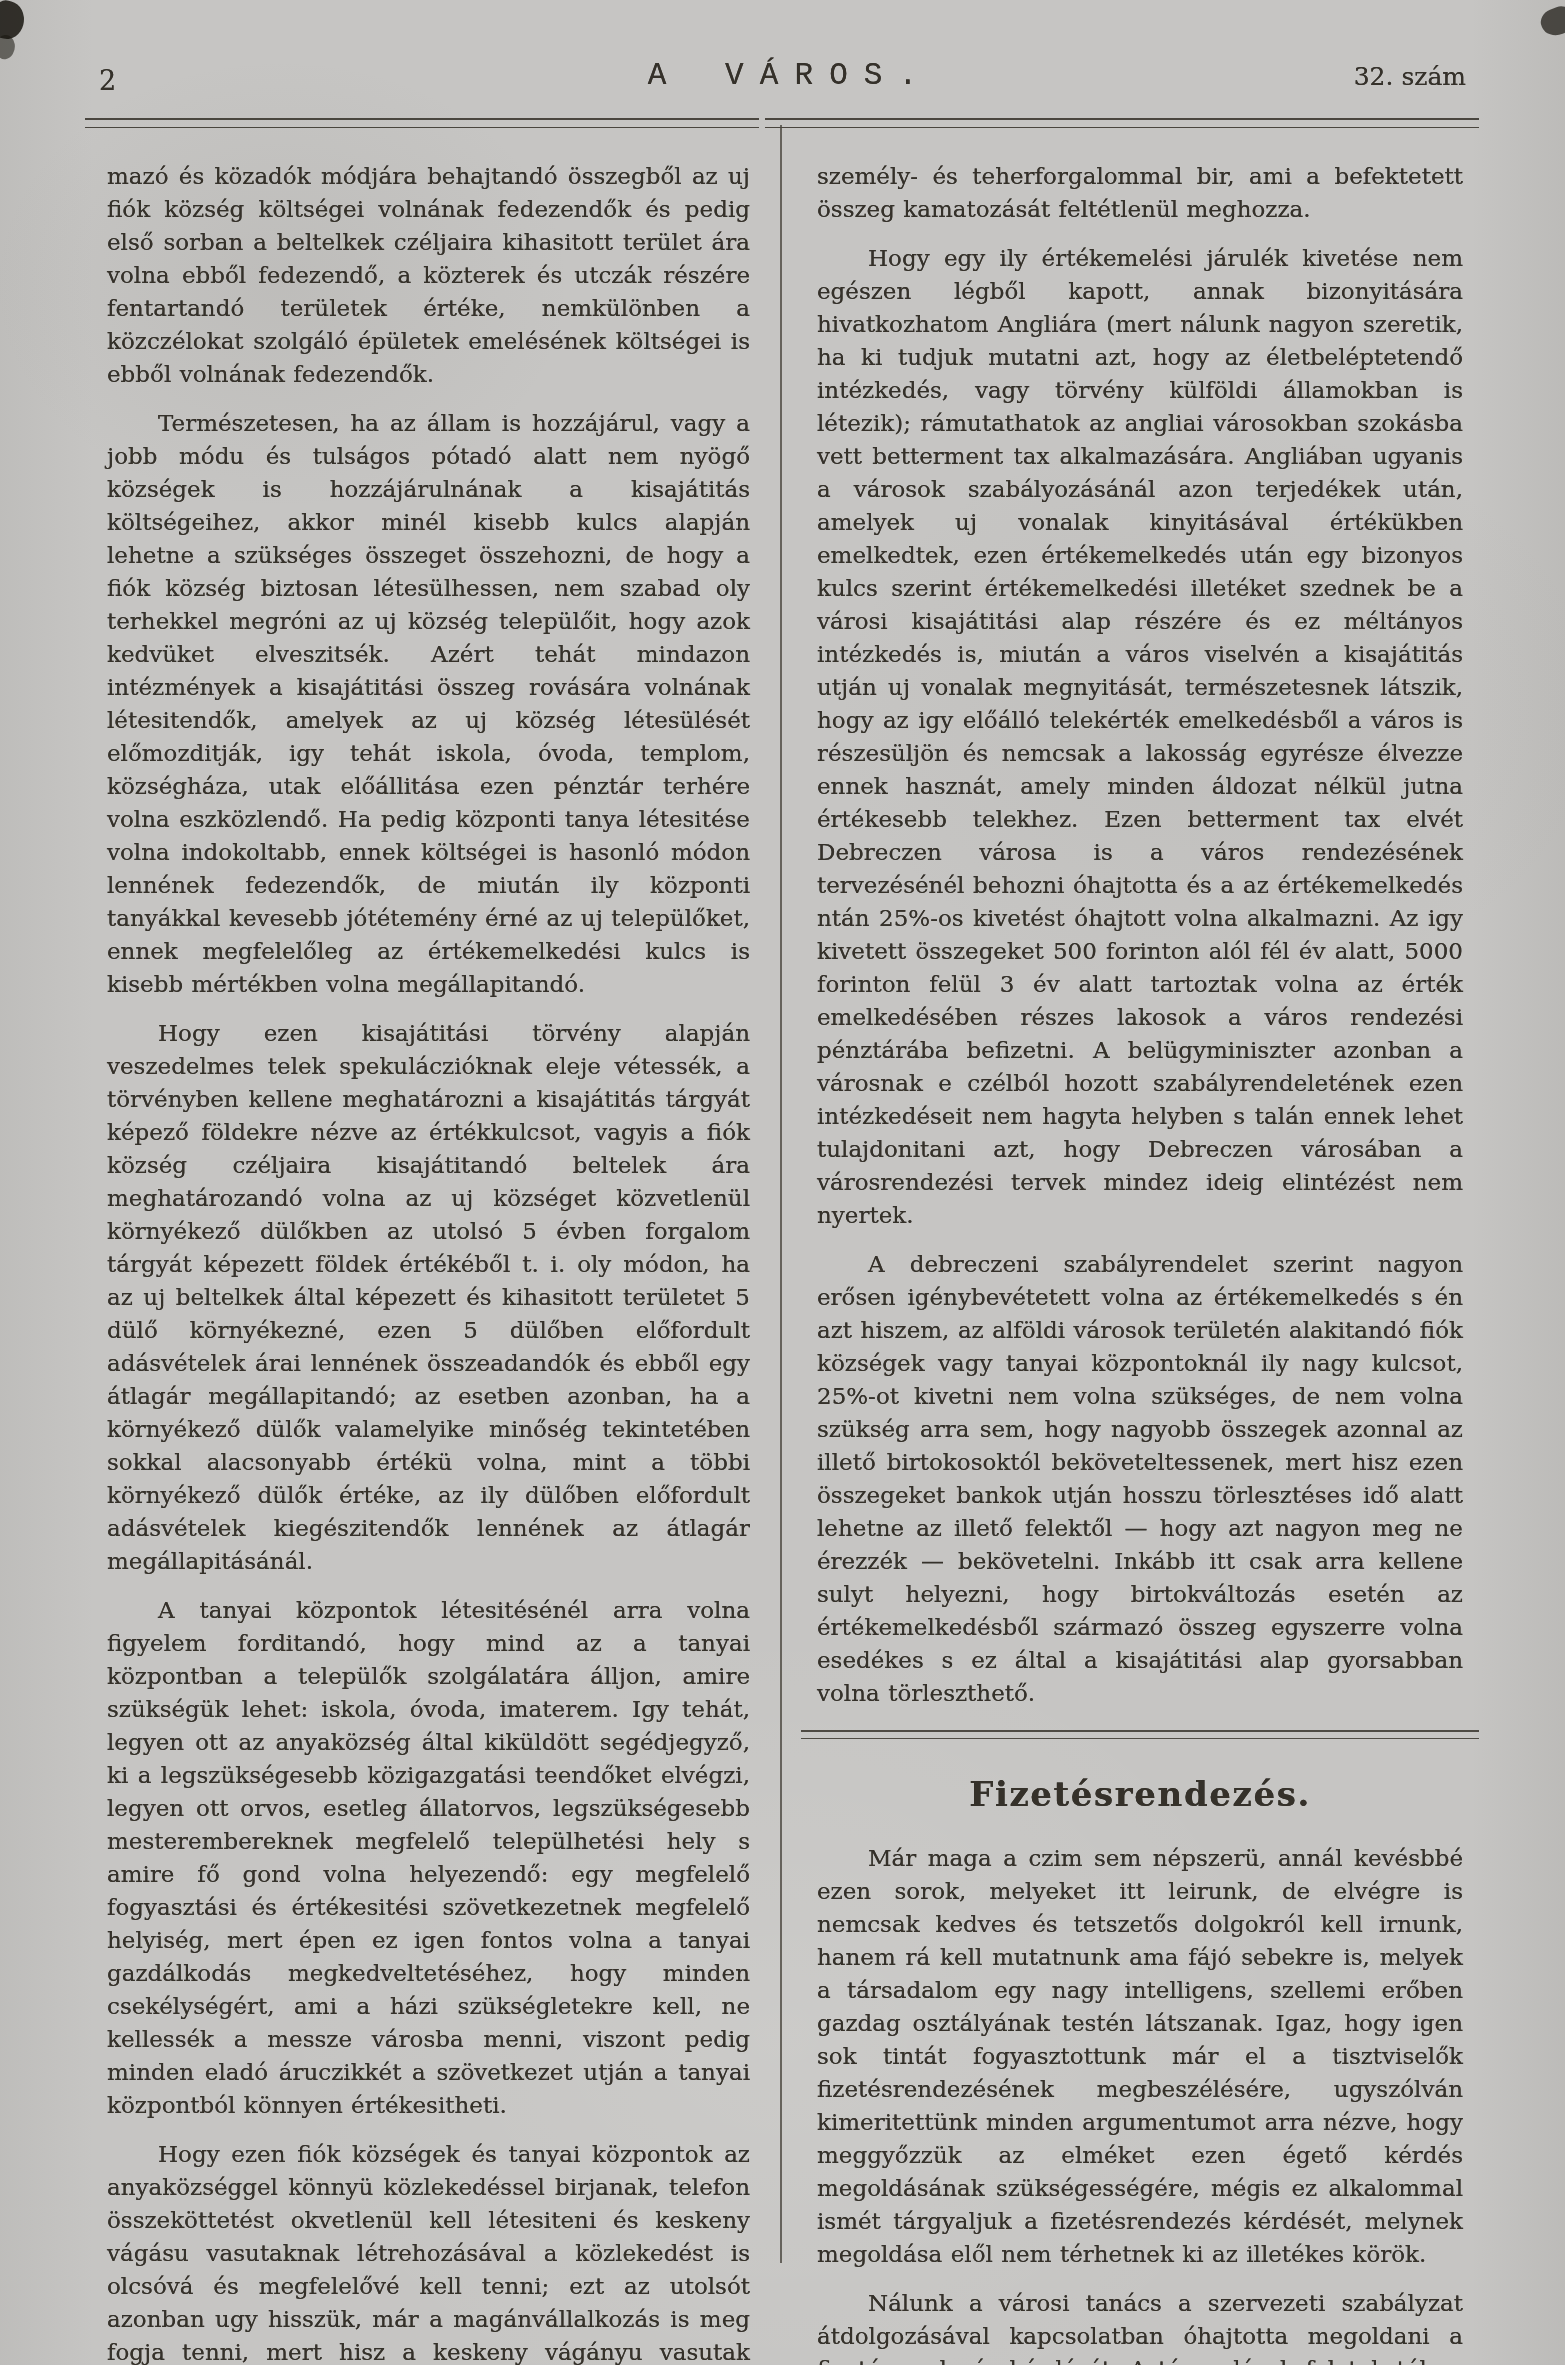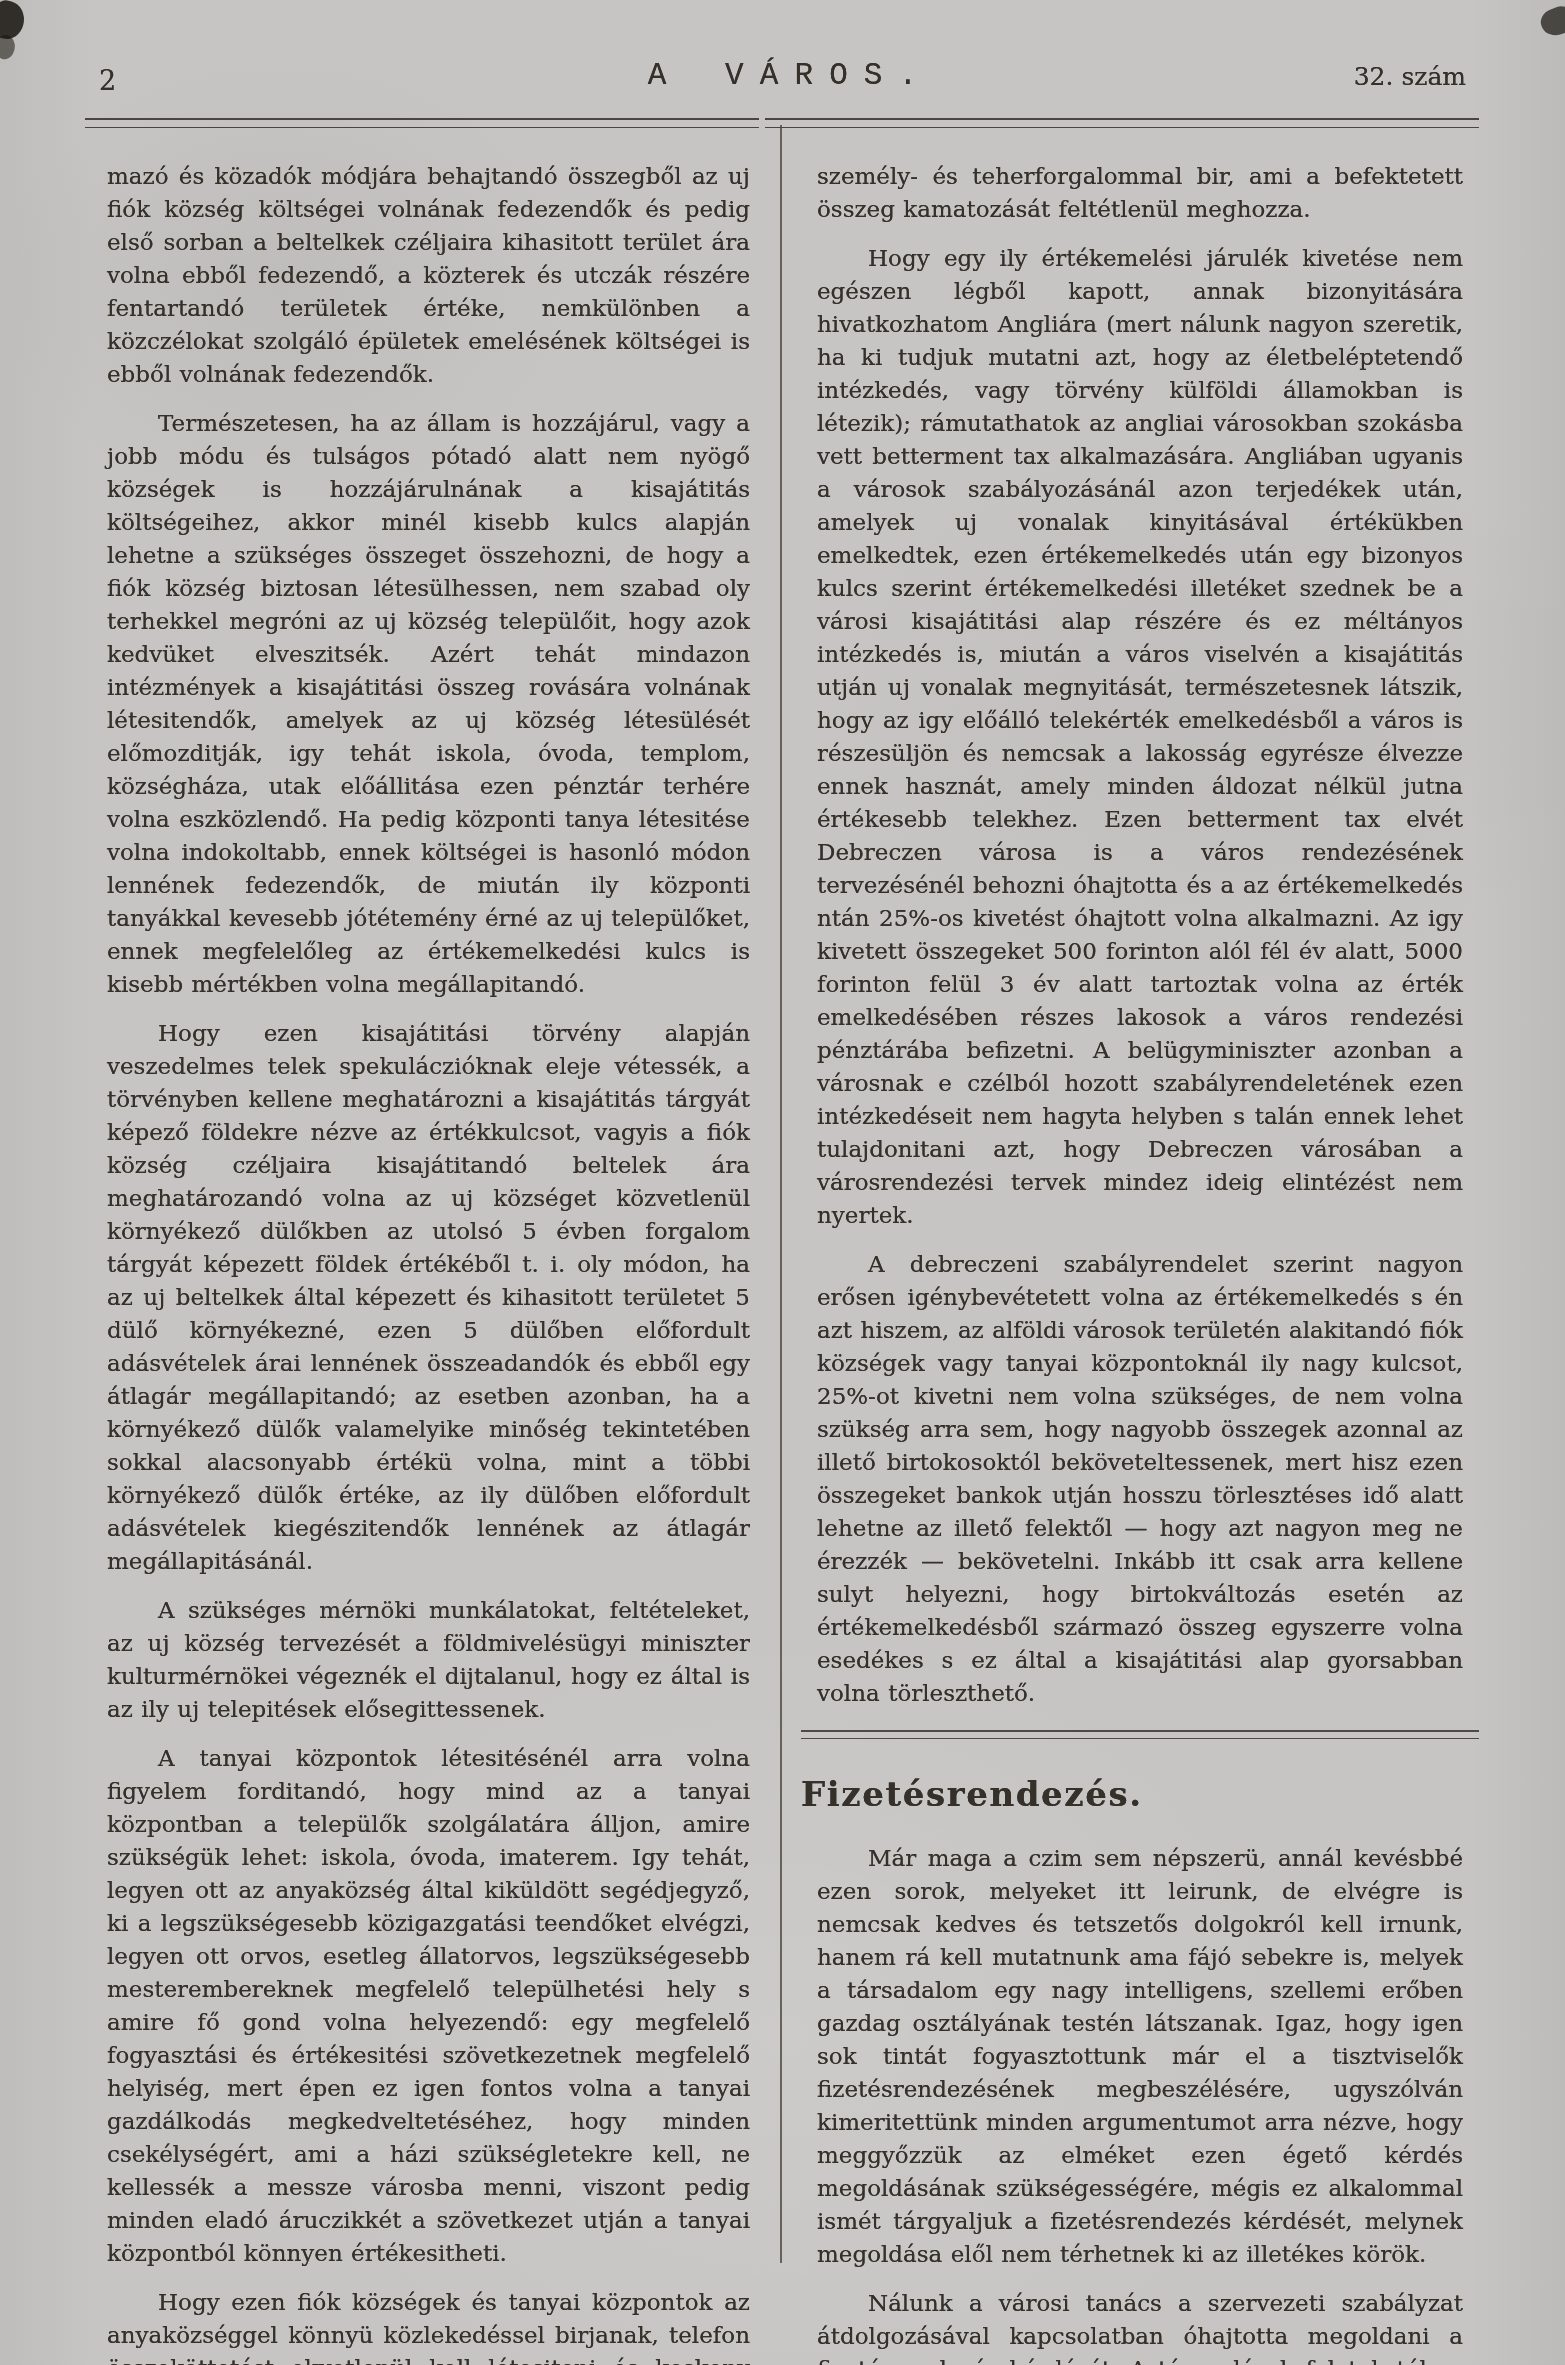--- a/index.html
+++ b/index.html
@@ -74,20 +74,21 @@
     height: 5.9px; margin: 20.4px 0 0 0;
     border-top: 2.1px solid #39352d;
     border-bottom: 1.6px solid #39352d;
     opacity: 0.85;
   }
   .section-heading {
     margin: 38px 0 31px 0;
     font-size: 34px; line-height: 1;
     font-weight: bold;
     letter-spacing: 1.6px;
+    text-align: center;
     text-indent: 0;
     text-shadow: 0 0 0.5px rgba(45,42,36,0.9);
   }
 
   
   .smudge { position: absolute; background: #18150f; }
   .smudge-tl-1 { left: -8.6px; top: 1.1px;  width: 33px; height: 38px; border-radius: 45% 60% 55% 40%; transform: rotate(14deg); opacity: 0.85; }
   .smudge-tl-2 { left: -4.3px;  top: 35px; width: 19.3px; height: 23.6px; border-radius: 55% 45% 60% 40%; transform: rotate(-8deg); opacity: 0.55; }
   .smudge-tr   { right: -7.5px; top: 7.5px; width: 32px; height: 27px; border-radius: 50% 40% 55% 60%; transform: rotate(-22deg); opacity: 0.7; }
 </style>
@@ -107,21 +108,20 @@
   </header>
 
   <div class="hrule hrule-left"></div>
   <div class="hrule hrule-right"></div>
   <div class="column-divider"></div>
 
   <section class="col col-left">
     <p class="cont">mazó és közadók módjára behajtandó összegből az uj fiók község költségei volnának fedezendők és pedig első sorban a beltelkek czéljaira kihasitott terület ára volna ebből fedezendő, a közterek és utczák részére fentartandó területek értéke, nemkülönben a közczélokat szolgáló épületek emelésének költségei is ebből volnának fedezendők.</p>
     <p>Természetesen, ha az állam is hozzájárul, vagy a jobb módu és tulságos pótadó alatt nem nyögő községek is hozzájárulnának a kisajátitás költségeihez, akkor minél kisebb kulcs alapján lehetne a szükséges összeget összehozni, de hogy a fiók község biztosan létesülhessen, nem szabad oly terhekkel megróni az uj község települőit, hogy azok kedvüket elveszitsék. Azért tehát mindazon intézmények a kisajátitási összeg rovására volnának létesitendők, amelyek az uj község létesülését előmozditják, igy tehát iskola, óvoda, templom, községháza, utak előállitása ezen pénztár terhére volna eszközlendő. Ha pedig központi tanya létesitése volna indokoltabb, ennek költségei is hasonló módon lennének fedezendők, de miután ily központi tanyákkal kevesebb jótétemény érné az uj települőket, ennek megfelelőleg az értékemelkedési kulcs is kisebb mértékben volna megállapitandó.</p>
     <p>Hogy ezen kisajátitási törvény alapján veszedelmes telek spekuláczióknak eleje vétessék, a törvényben kellene meghatározni a kisajátitás tárgyát képező földekre nézve az értékkulcsot, vagyis a fiók község czéljaira kisajátitandó beltelek ára meghatározandó volna az uj községet közvetlenül környékező dülőkben az utolsó 5 évben forgalom tárgyát képezett földek értékéből t. i. oly módon, ha az uj beltelkek által képezett és kihasitott területet 5 dülő környékezné, ezen 5 dülőben előfordult adásvételek árai lennének összeadandók és ebből egy átlagár megállapitandó; az esetben azonban, ha a környékező dülők valamelyike minőség tekintetében sokkal alacsonyabb értékü volna, mint a többi környékező dülők értéke, az ily dülőben előfordult adásvételek kiegészitendők lennének az átlagár megállapitásánál.</p>
-    <p>A szükséges mérnöki munkálatokat, feltételeket, az uj község tervezését a földmivelésügyi miniszter kulturmérnökei végeznék el dijtalanul, hogy ez által is az ily uj telepitések elősegittessenek.</p>
     <p>A tanyai központok létesitésénél arra volna figyelem forditandó, hogy mind az a tanyai központban a települők szolgálatára álljon, amire szükségük lehet: iskola, óvoda, imaterem. Igy tehát, legyen ott az anyaközség által kiküldött segédjegyző, ki a legszükségesebb közigazgatási teendőket elvégzi, legyen ott orvos, esetleg állatorvos, legszükségesebb mesterembereknek megfelelő települhetési hely s amire fő gond volna helyezendő: egy megfelelő fogyasztási és értékesitési szövetkezetnek megfelelő helyiség, mert épen ez igen fontos volna a tanyai gazdálkodás megkedveltetéséhez, hogy minden csekélységért, ami a házi szükségletekre kell, ne kellessék a messze városba menni, viszont pedig minden eladó áruczikkét a szövetkezet utján a tanyai központból könnyen értékesitheti.</p>
     <p>Hogy ezen fiók községek és tanyai központok az anyaközséggel könnyü közlekedéssel birjanak, telefon összeköttetést okvetlenül kell létesiteni és keskeny vágásu vasutaknak létrehozásával a közlekedést is olcsóvá és megfelelővé kell tenni; ezt az utolsót azonban ugy hisszük, már a magánvállalkozás is meg fogja tenni, mert hisz a keskeny vágányu vasutak előállitása sik területen a minimális költségeket veszi igénybe, amellett ugyszólván biztositott</p>
   </section>
 
   <section class="col col-right">
     <p class="cont">személy- és teherforgalommal bir, ami a befektetett összeg kamatozását feltétlenül meghozza.</p>
     <p>Hogy egy ily értékemelési járulék kivetése nem egészen légből kapott, annak bizonyitására hivatkozhatom Angliára (mert nálunk nagyon szeretik, ha ki tudjuk mutatni azt, hogy az életbeléptetendő intézkedés, vagy törvény külföldi államokban is létezik); rámutathatok az angliai városokban szokásba vett betterment tax alkalmazására. Angliában ugyanis a városok szabályozásánál azon terjedékek után, amelyek uj vonalak kinyitásával értékükben emelkedtek, ezen értékemelkedés után egy bizonyos kulcs szerint értékemelkedési illetéket szednek be a városi kisajátitási alap részére és ez méltányos intézkedés is, miután a város viselvén a kisajátitás utján uj vonalak megnyitását, természetesnek látszik, hogy az igy előálló telekérték emelkedésből a város is részesüljön és nemcsak a lakosság egyrésze élvezze ennek hasznát, amely minden áldozat nélkül jutna értékesebb telekhez. Ezen betterment tax elvét Debreczen városa is a város rendezésének tervezésénél behozni óhajtotta és a az értékemelkedés ntán 25%-os kivetést óhajtott volna alkalmazni. Az igy kivetett összegeket 500 forinton alól fél év alatt, 5000 forinton felül 3 év alatt tartoztak volna az érték emelkedésében részes lakosok a város rendezési pénztárába befizetni. A belügyminiszter azonban a városnak e czélból hozott szabályrendeletének ezen intézkedéseit nem hagyta helyben s talán ennek lehet tulajdonitani azt, hogy Debreczen városában a városrendezési tervek mindez ideig elintézést nem nyertek.</p>
     <p>A debreczeni szabályrendelet szerint nagyon erősen igénybevétetett volna az értékemelkedés s én azt hiszem, az alföldi városok területén alakitandó fiók községek vagy tanyai központoknál ily nagy kulcsot, 25%-ot kivetni nem volna szükséges, de nem volna szükség arra sem, hogy nagyobb összegek azonnal az illető birtokosoktól beköveteltessenek, mert hisz ezen összegeket bankok utján hosszu törlesztéses idő alatt lehetne az illető felektől — hogy azt nagyon meg ne érezzék — bekövetelni. Inkább itt csak arra kellene sulyt helyezni, hogy birtokváltozás esetén az értékemelkedésből származó összeg egyszerre volna esedékes s ez által a kisajátitási alap gyorsabban volna törleszthető.</p>
 
     <div class="section-sep"></div>

